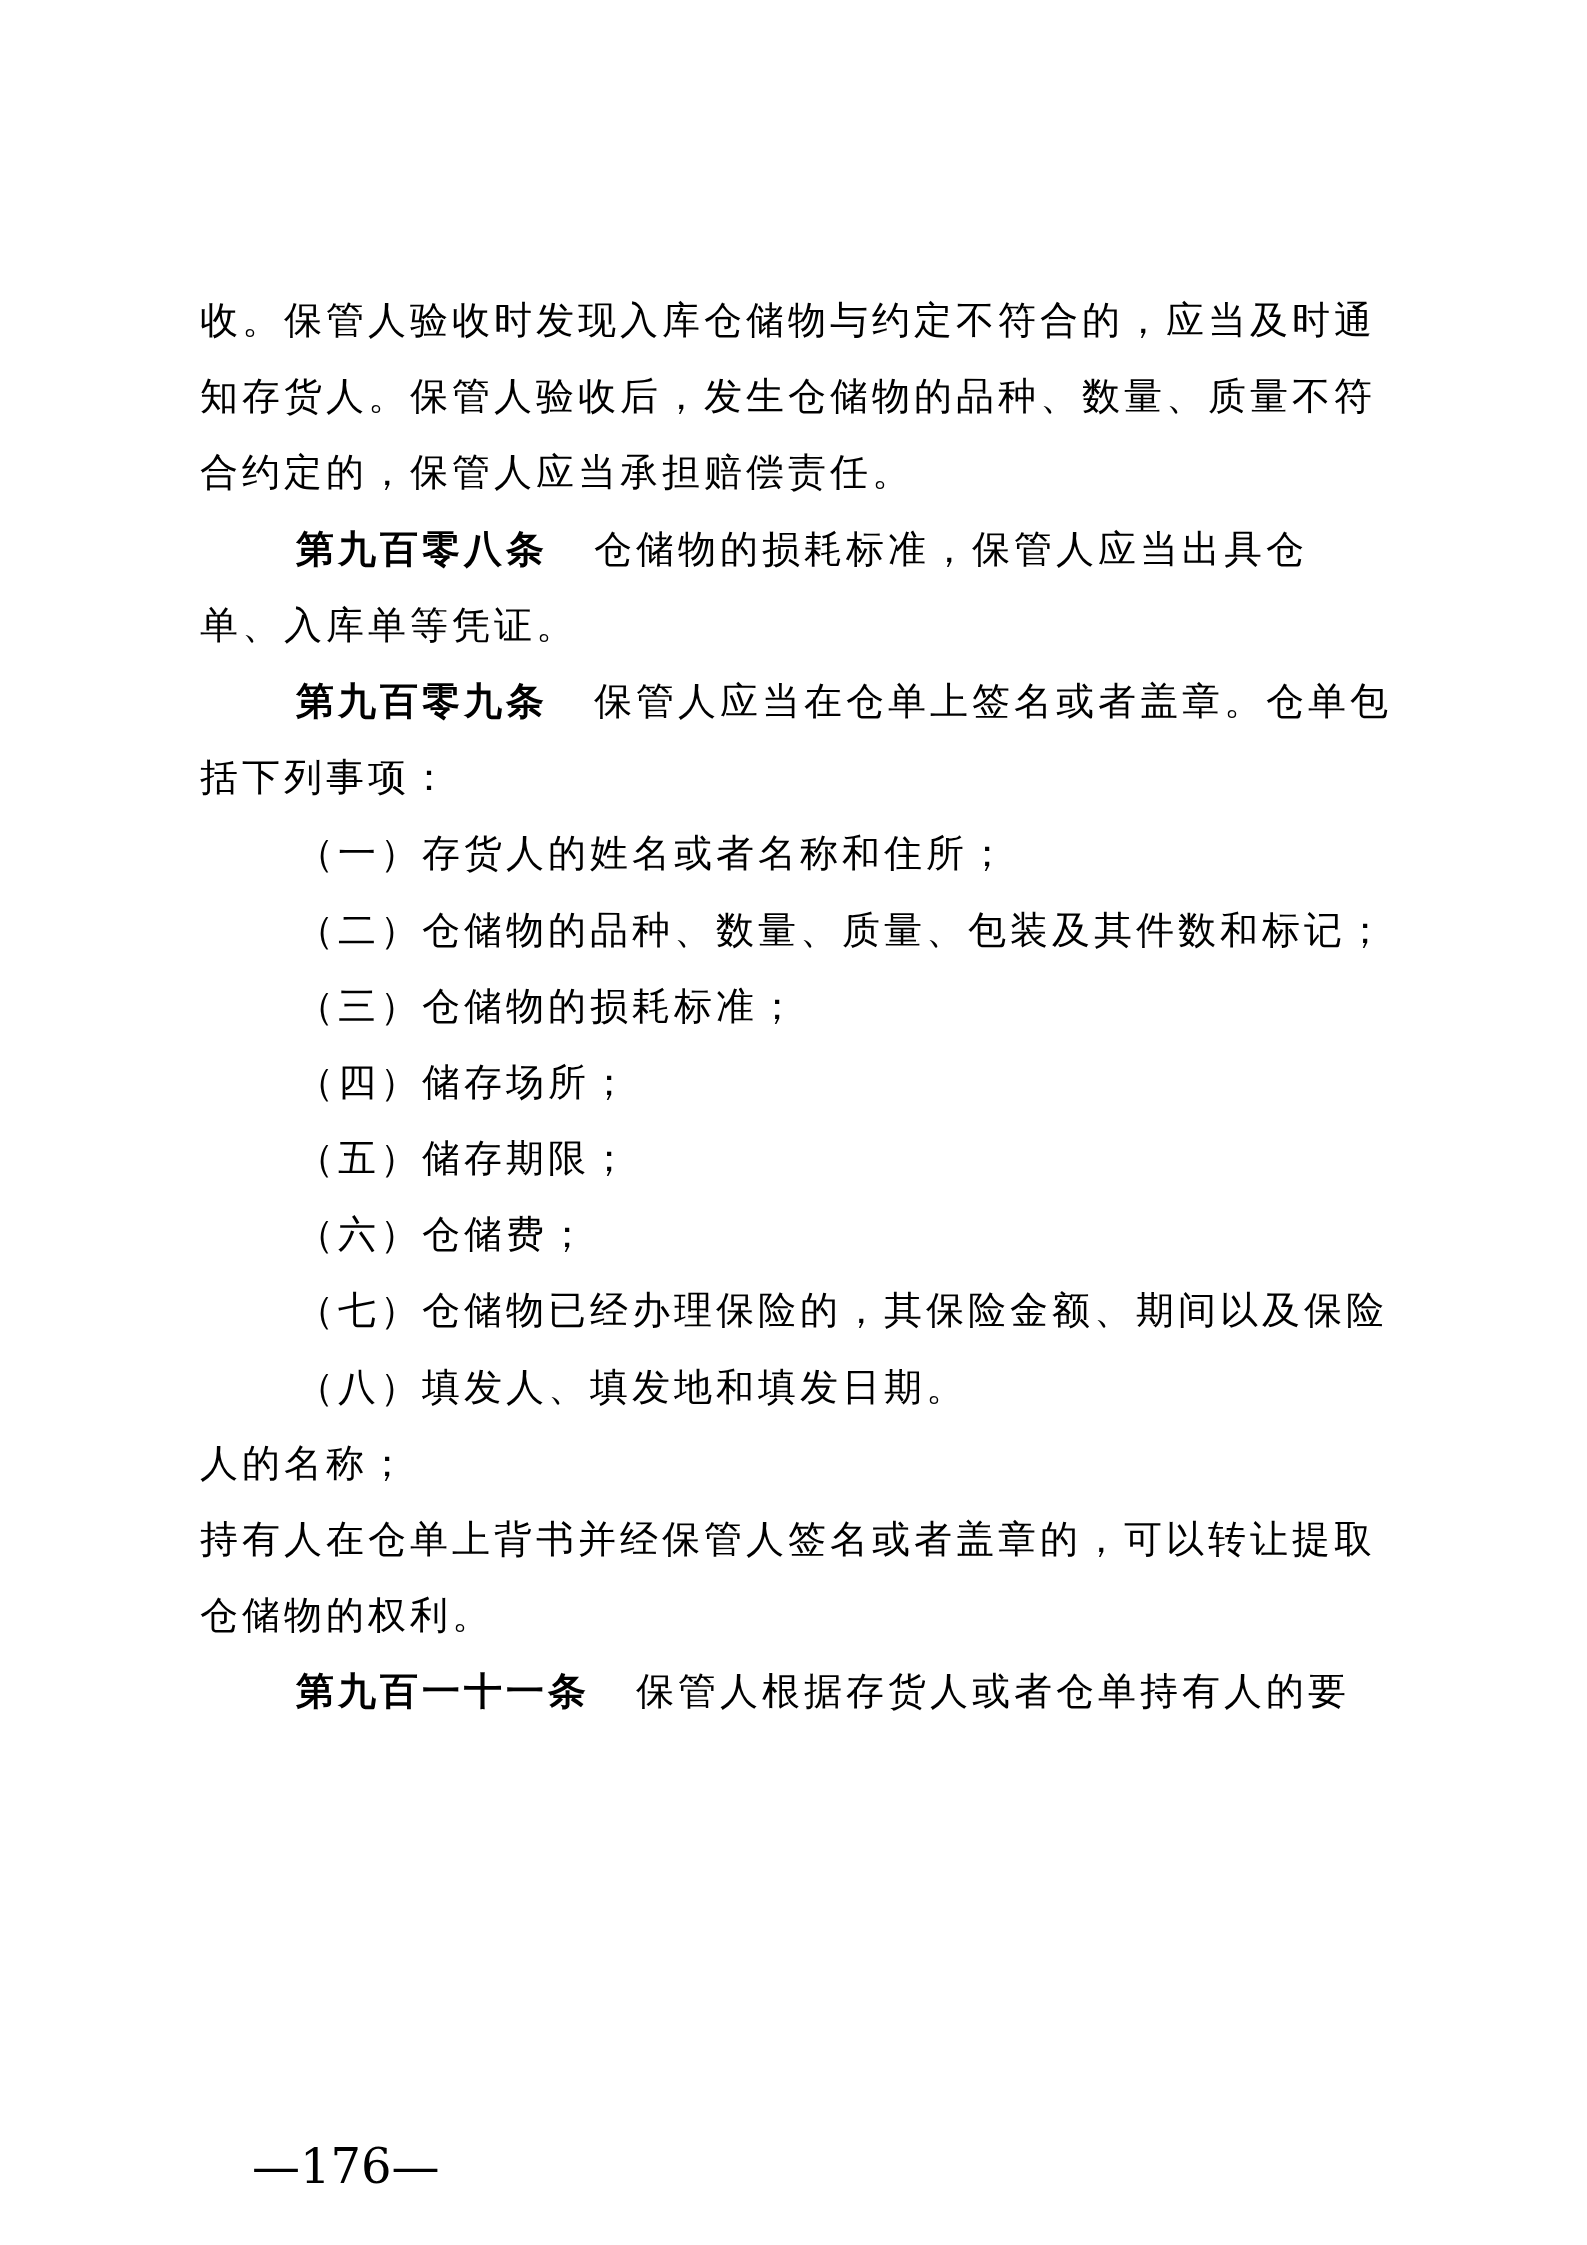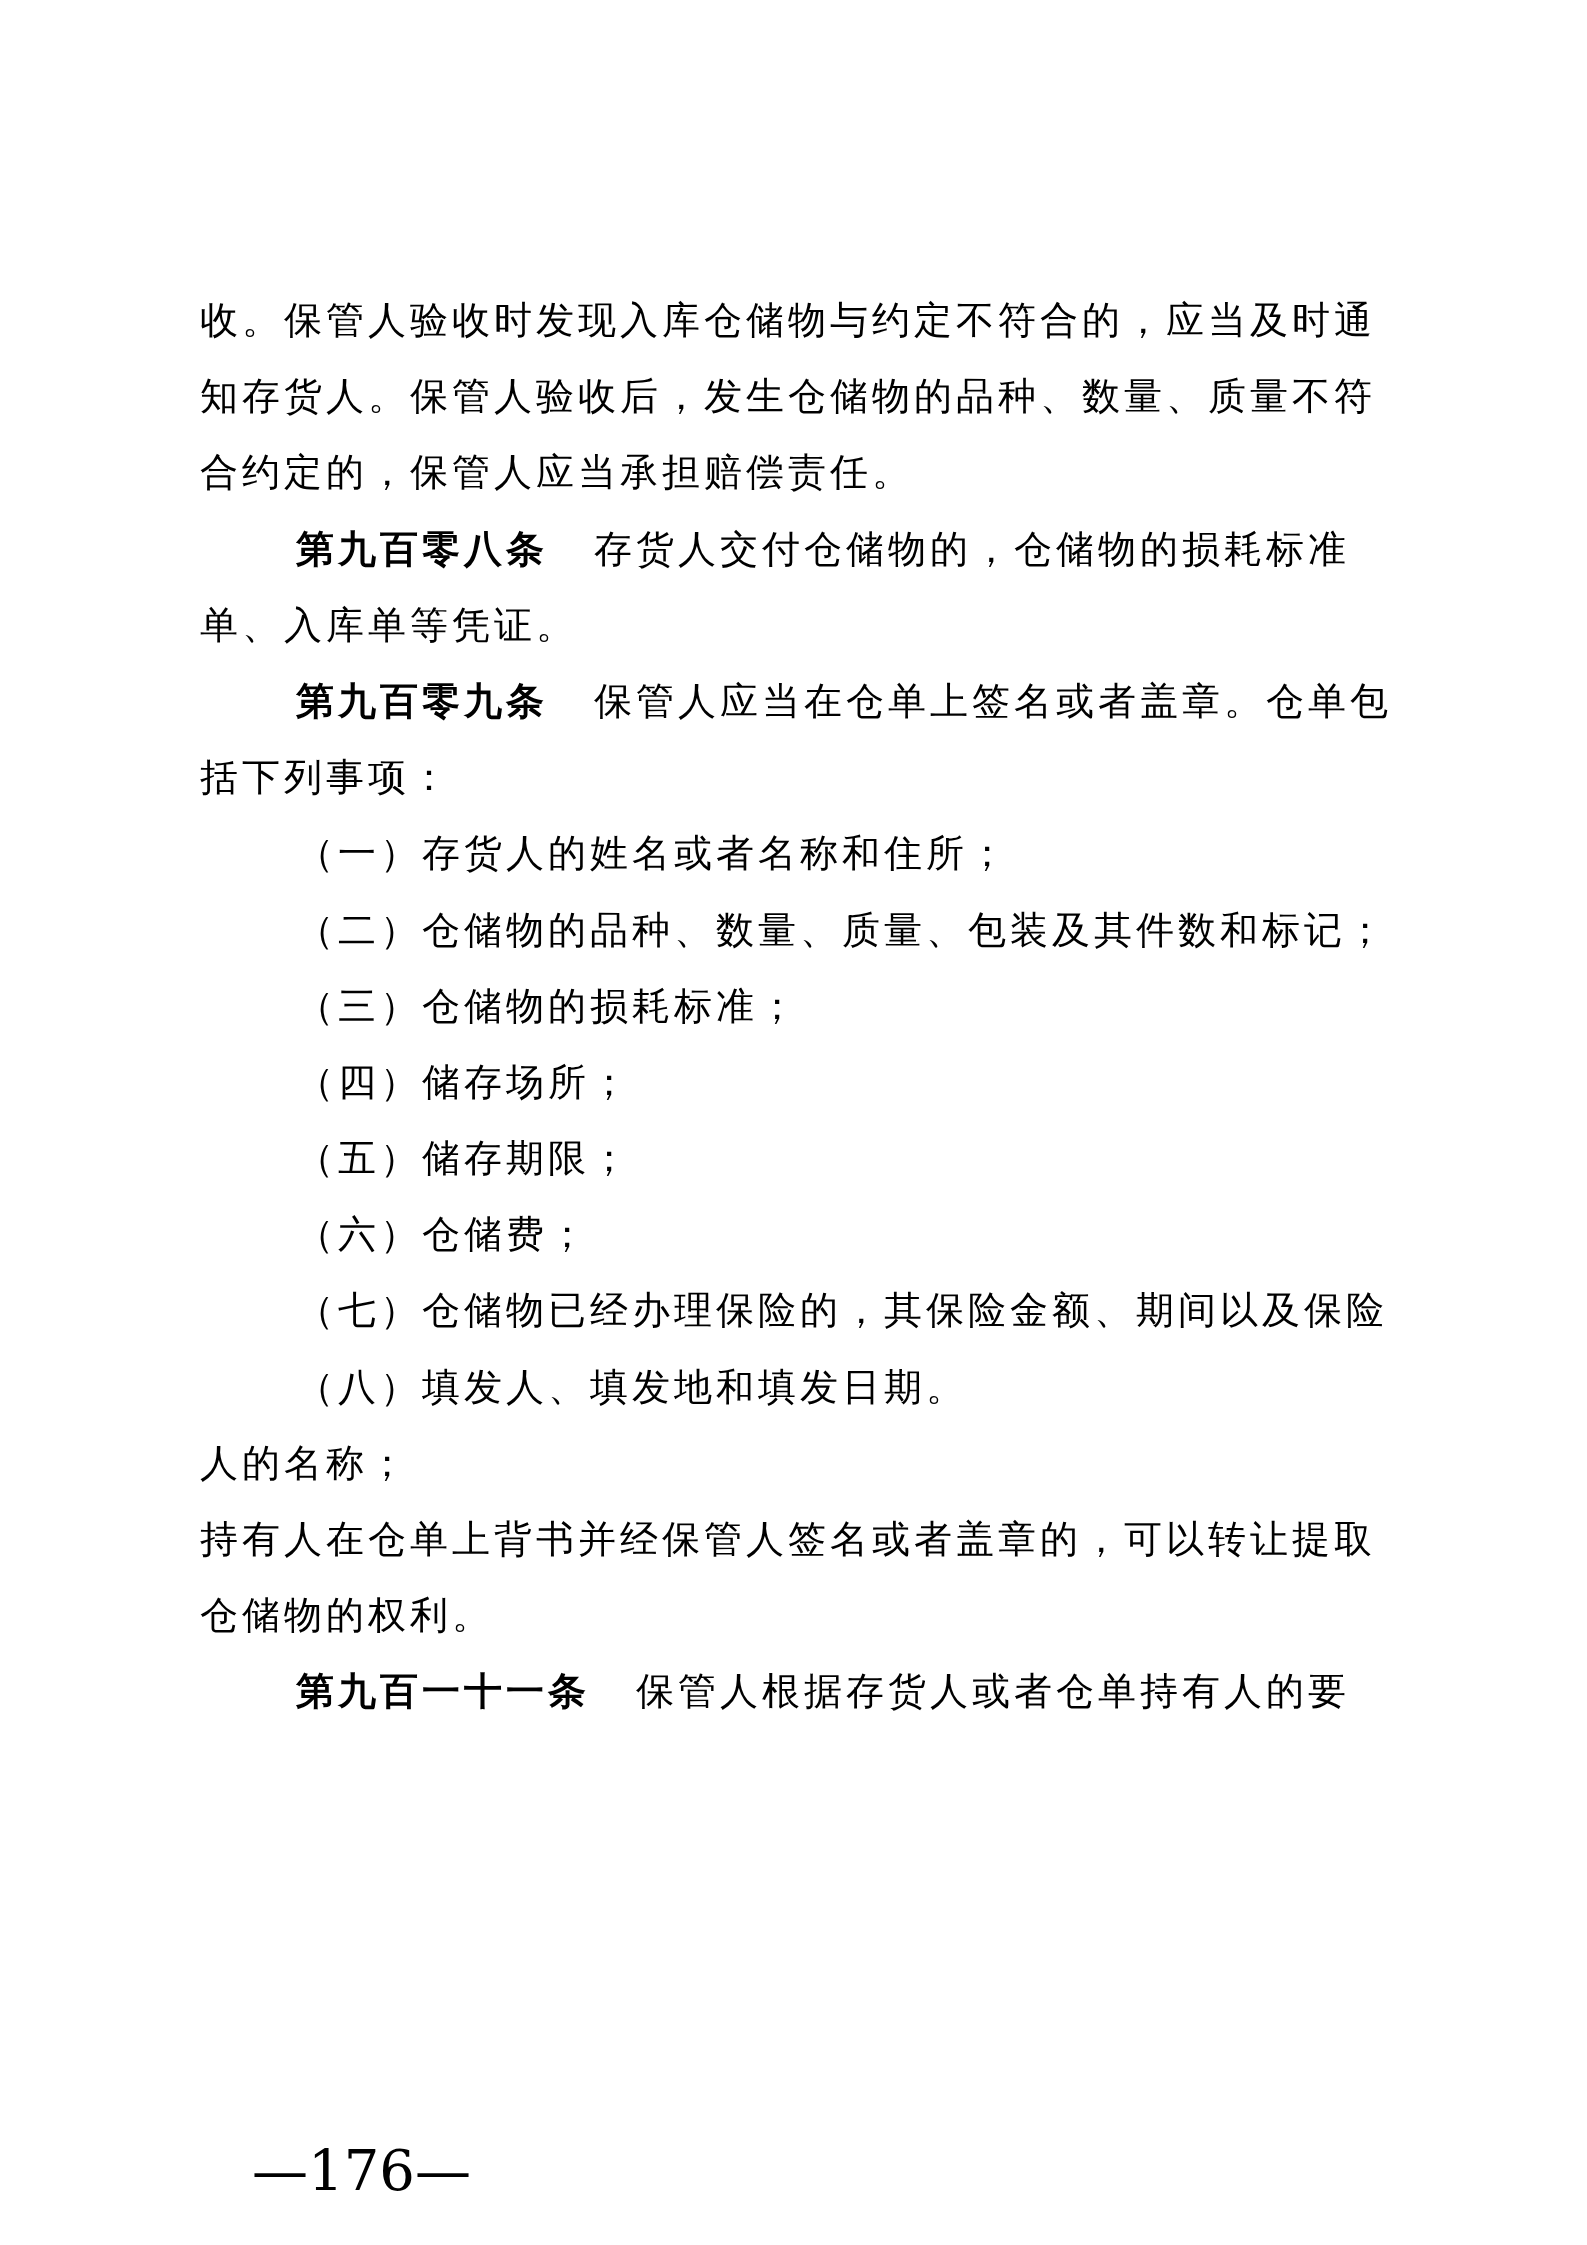--- a/index.html
+++ b/index.html
@@ -35,34 +35,34 @@
   }
   .article-num {
     font-weight: 700;
     margin-right: 46px;
   }
   .footer {
     position: absolute;
     left: 252px;
     top: 2140px;
     font-family: "DejaVu Serif", serif;
-    font-size: 56px;
+    font-size: 48px;
     line-height: 1.1;
     color: #000000;
   }
 </style>
 </head>
 <body>
 
 <main class="page">
   <section class="text-block" id="text-block">
       <div class="line"><span>收。保管人验收时发现入库仓储物与约定不符合的，应当及时通</span></div>
       <div class="line"><span>知存货人。保管人验收后，发生仓储物的品种、数量、质量不符</span></div>
       <div class="line"><span>合约定的，保管人应当承担赔偿责任。</span></div>
-      <div class="line indent"><span class="article-num">第九百零八条</span><span>存货人交付仓储物的，仓储物的损耗标准</span></div>
+      <div class="line indent"><span class="article-num">第九百零八条</span><span>仓储物的损耗标准，保管人应当出具仓</span></div>
       <div class="line"><span>单、入库单等凭证。</span></div>
       <div class="line indent"><span class="article-num">第九百零九条</span><span>保管人应当在仓单上签名或者盖章。仓单包</span></div>
       <div class="line"><span>括下列事项：</span></div>
       <div class="line indent"><span>（一）存货人的姓名或者名称和住所；</span></div>
       <div class="line indent"><span>（二）仓储物的品种、数量、质量、包装及其件数和标记；</span></div>
       <div class="line indent"><span>（三）仓储物的损耗标准；</span></div>
       <div class="line indent"><span>（四）储存场所；</span></div>
       <div class="line indent"><span>（五）储存期限；</span></div>
       <div class="line indent"><span>（六）仓储费；</span></div>
       <div class="line indent"><span>（七）仓储物已经办理保险的，其保险金额、期间以及保险</span></div>

